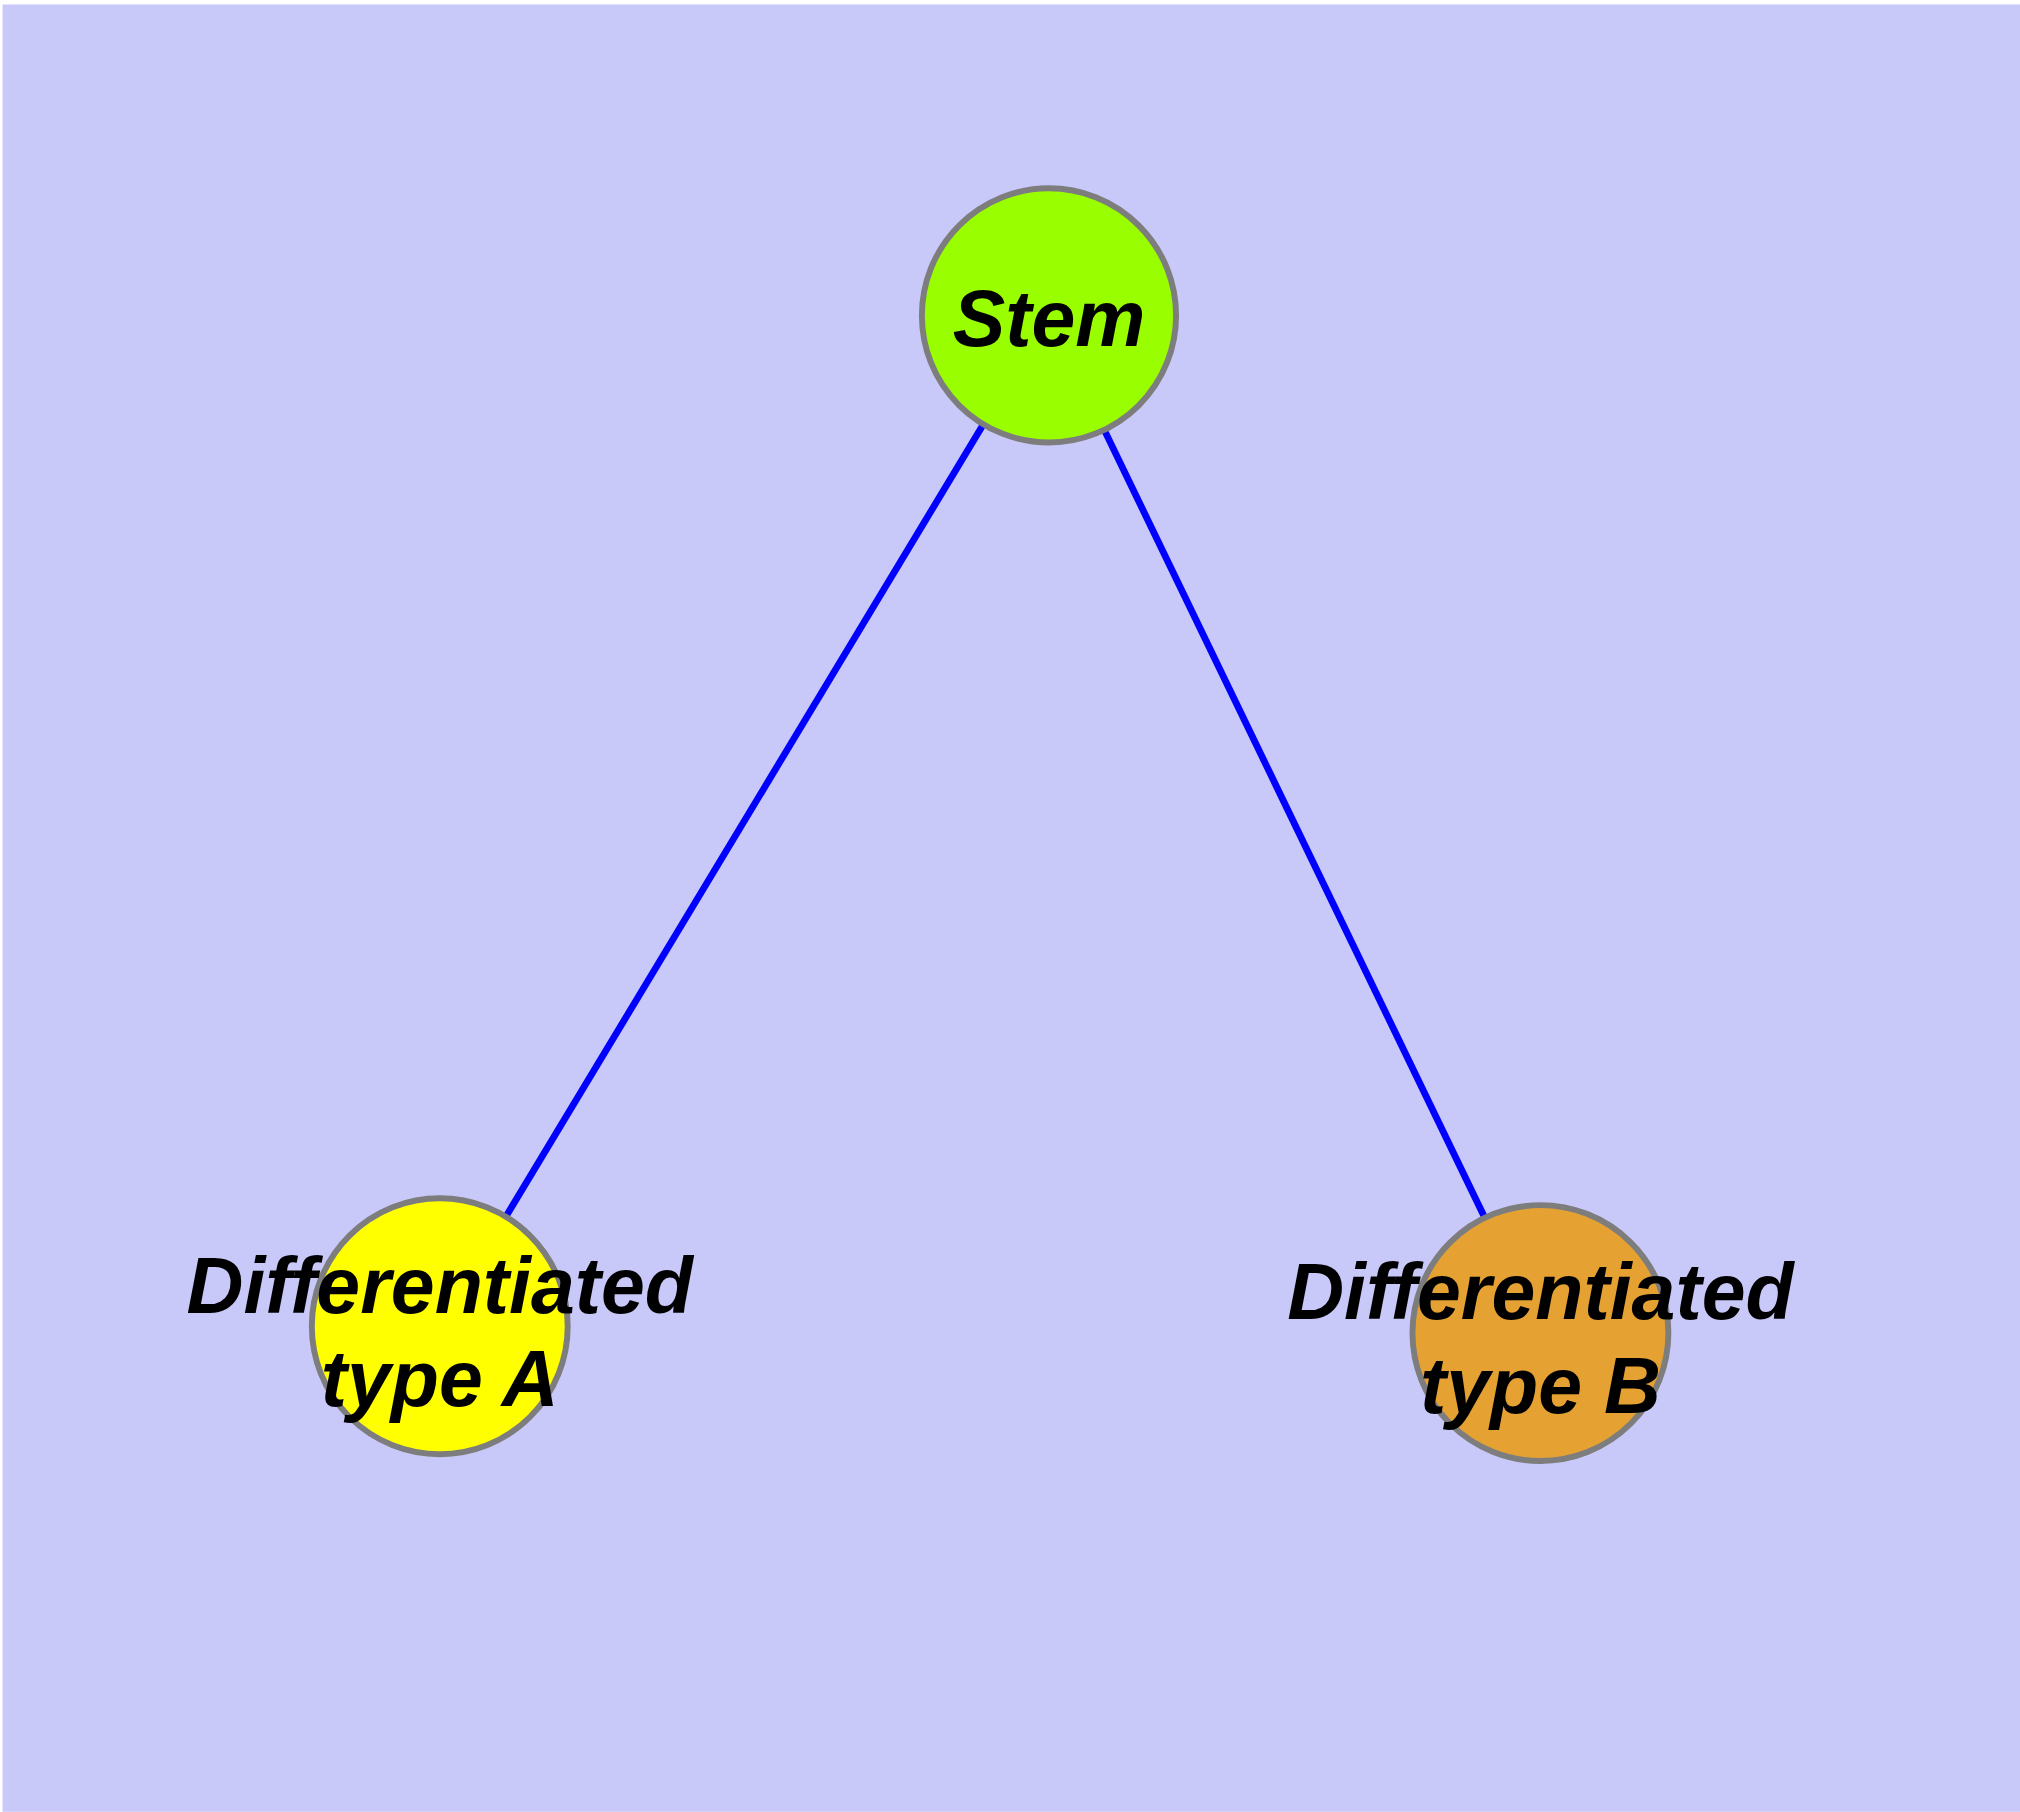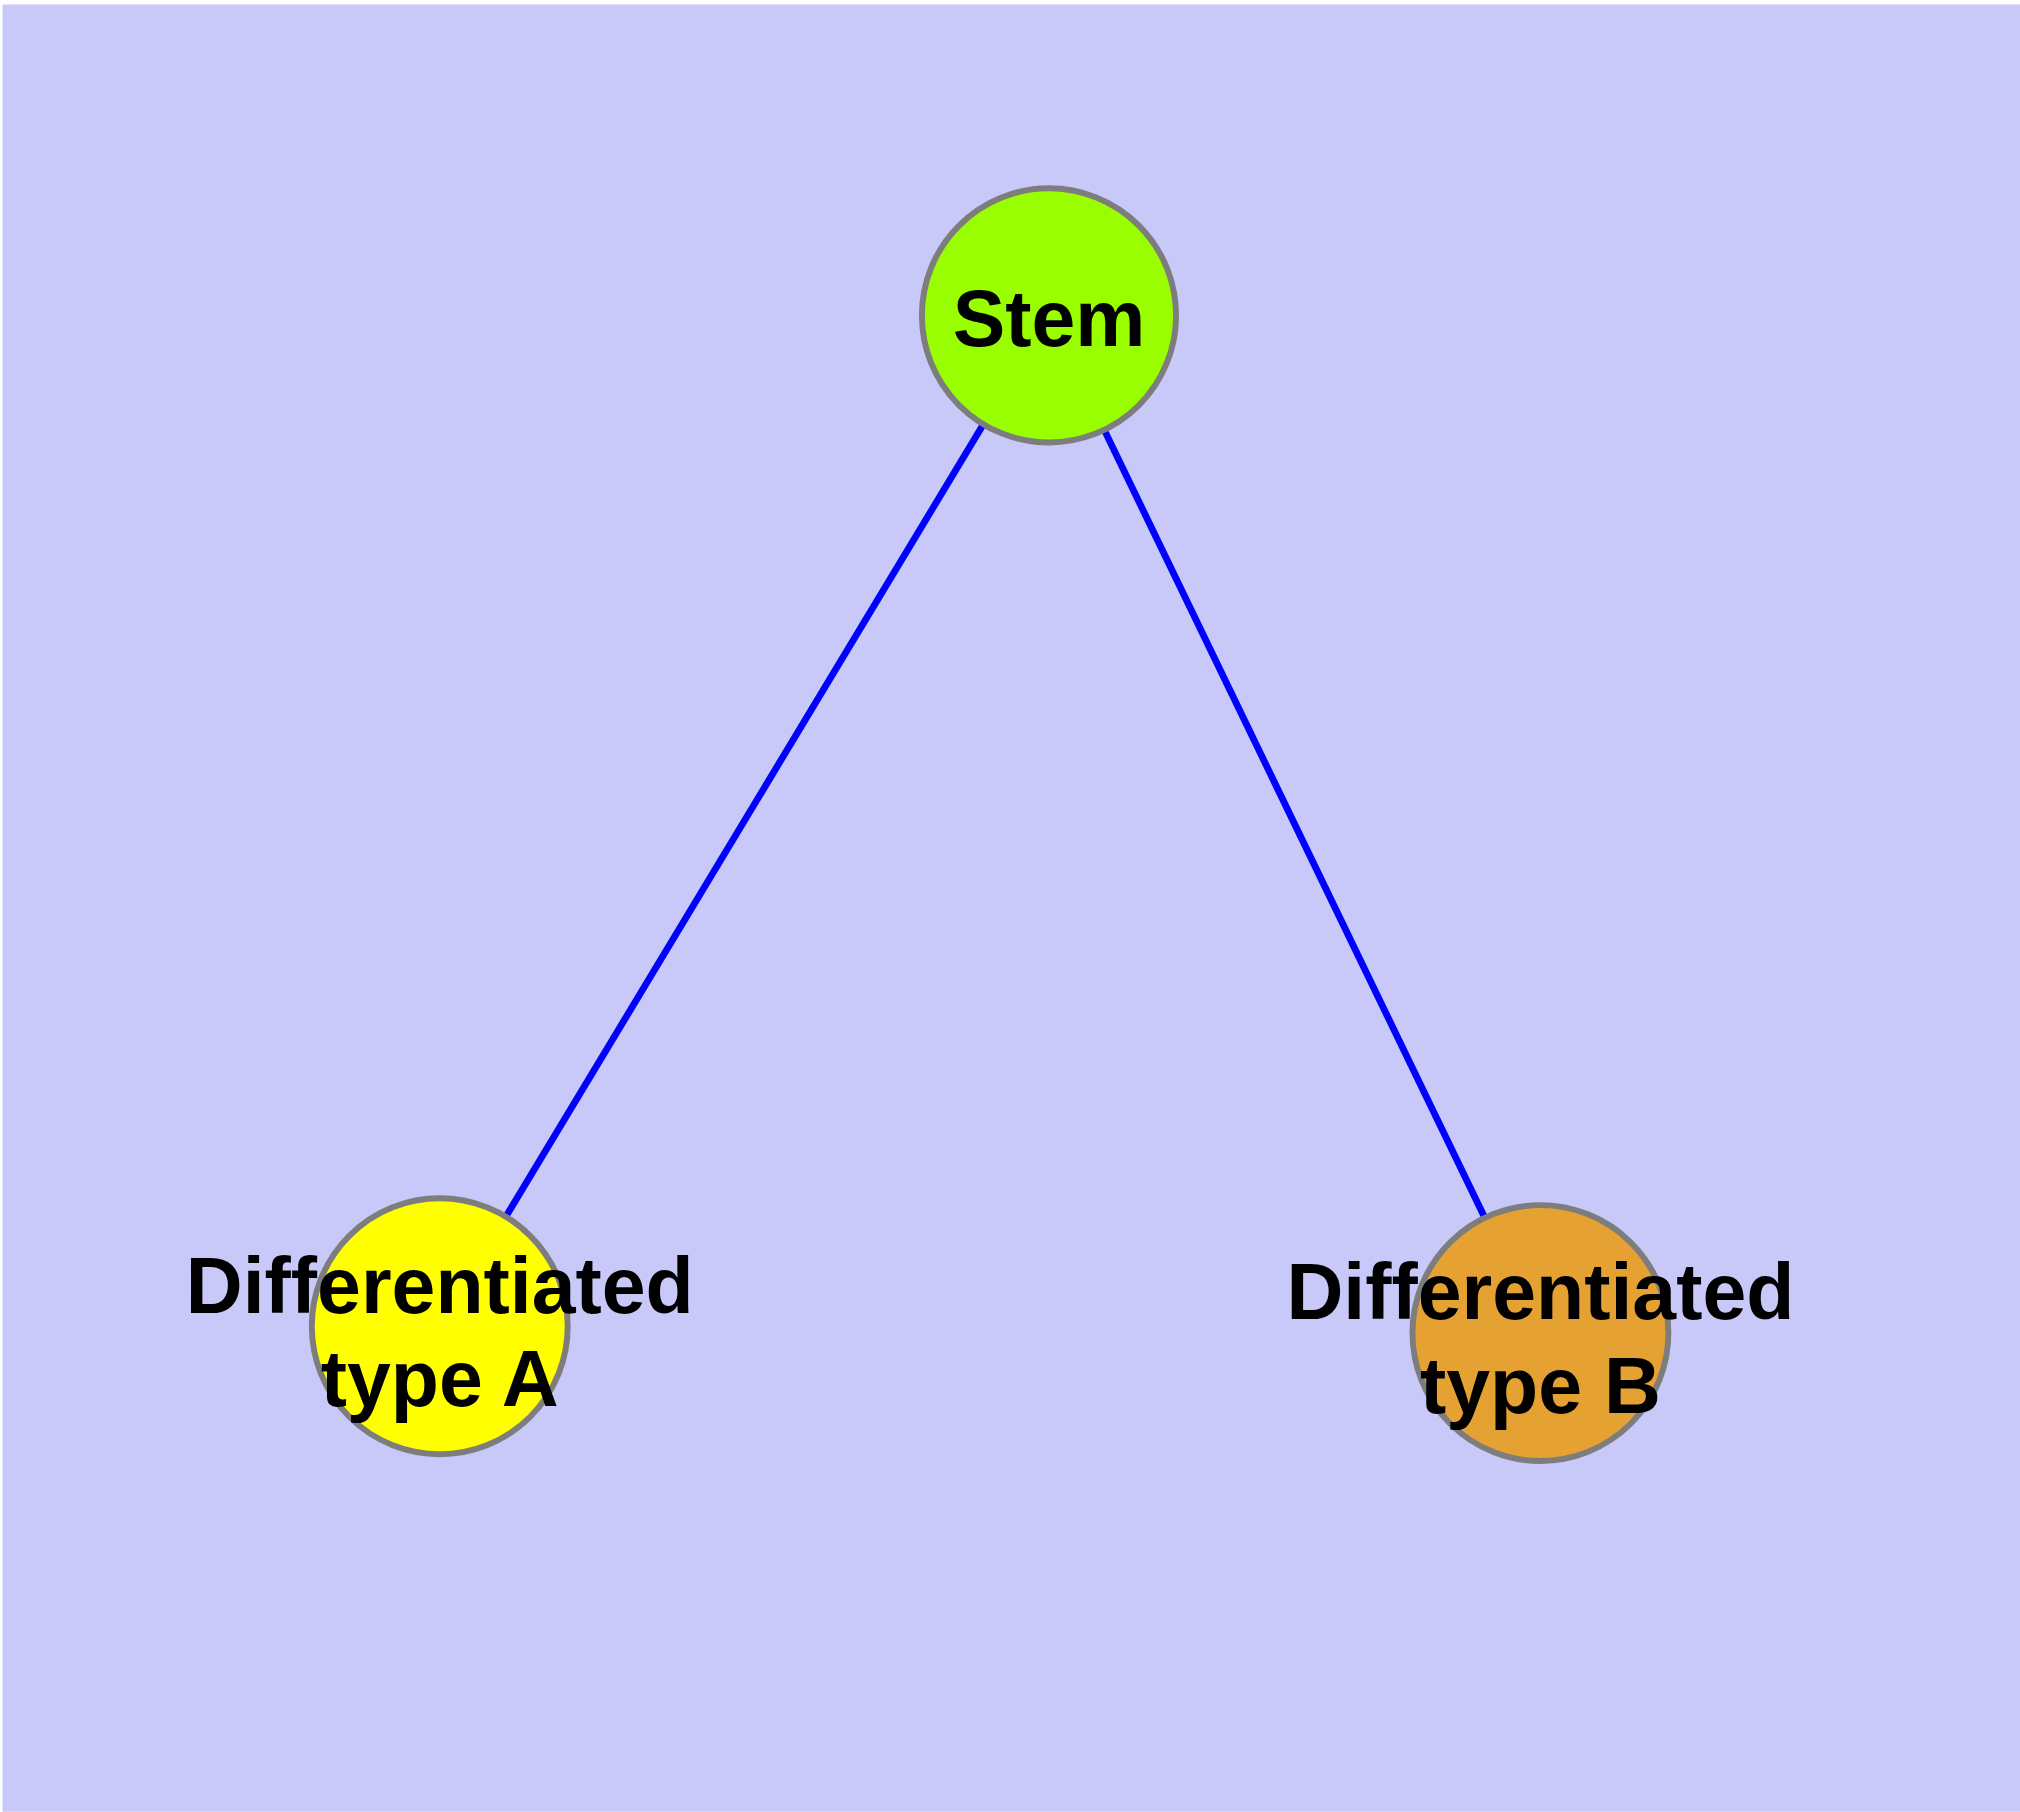--- a/index.html
+++ b/index.html
@@ -6,20 +6,21 @@
     margin: 0;
     padding: 0;
     width: 100%;
     height: 100%;
     background: #FFFFFF; 
     overflow: hidden;
   }
   .diagram-canvas {
     width: 100%;
     height: 100%;
+    font-style: italic;
   }
   svg {
     display: block;
     width: 100%;
     height: 100%;
   }
   .node-label {
     font-family: "Liberation Sans", sans-serif;
     font-weight: bold;
     text-anchor: middle;

